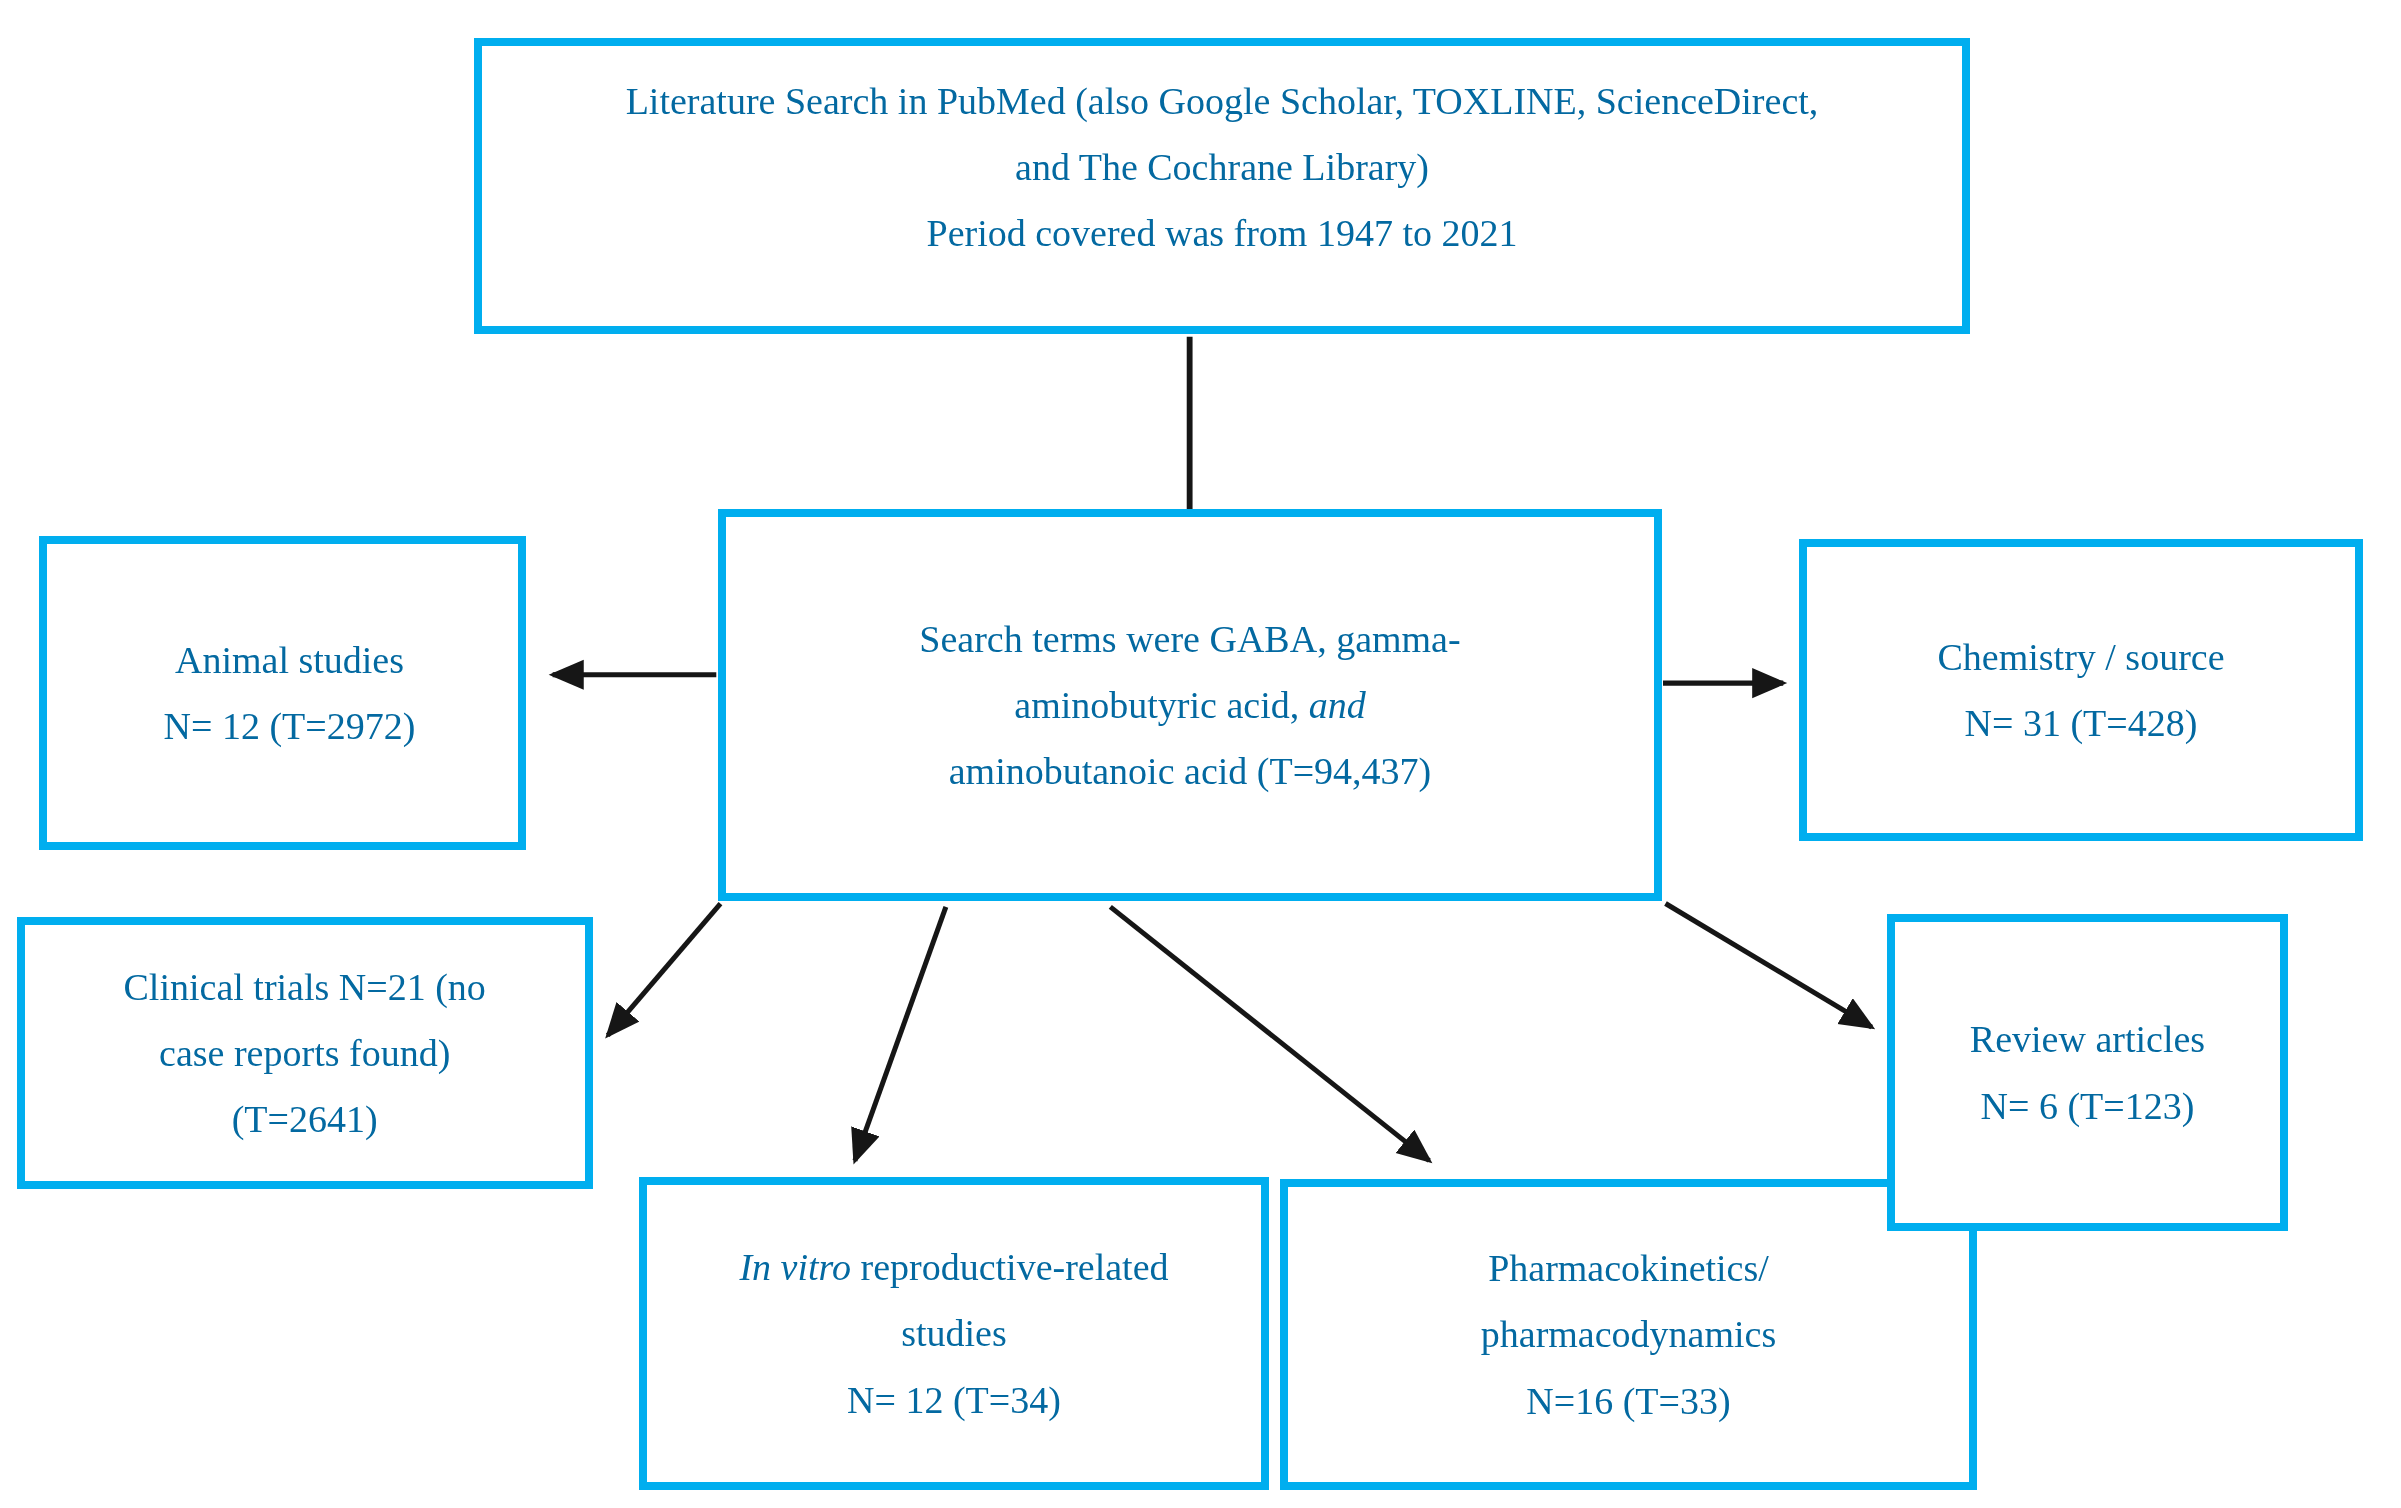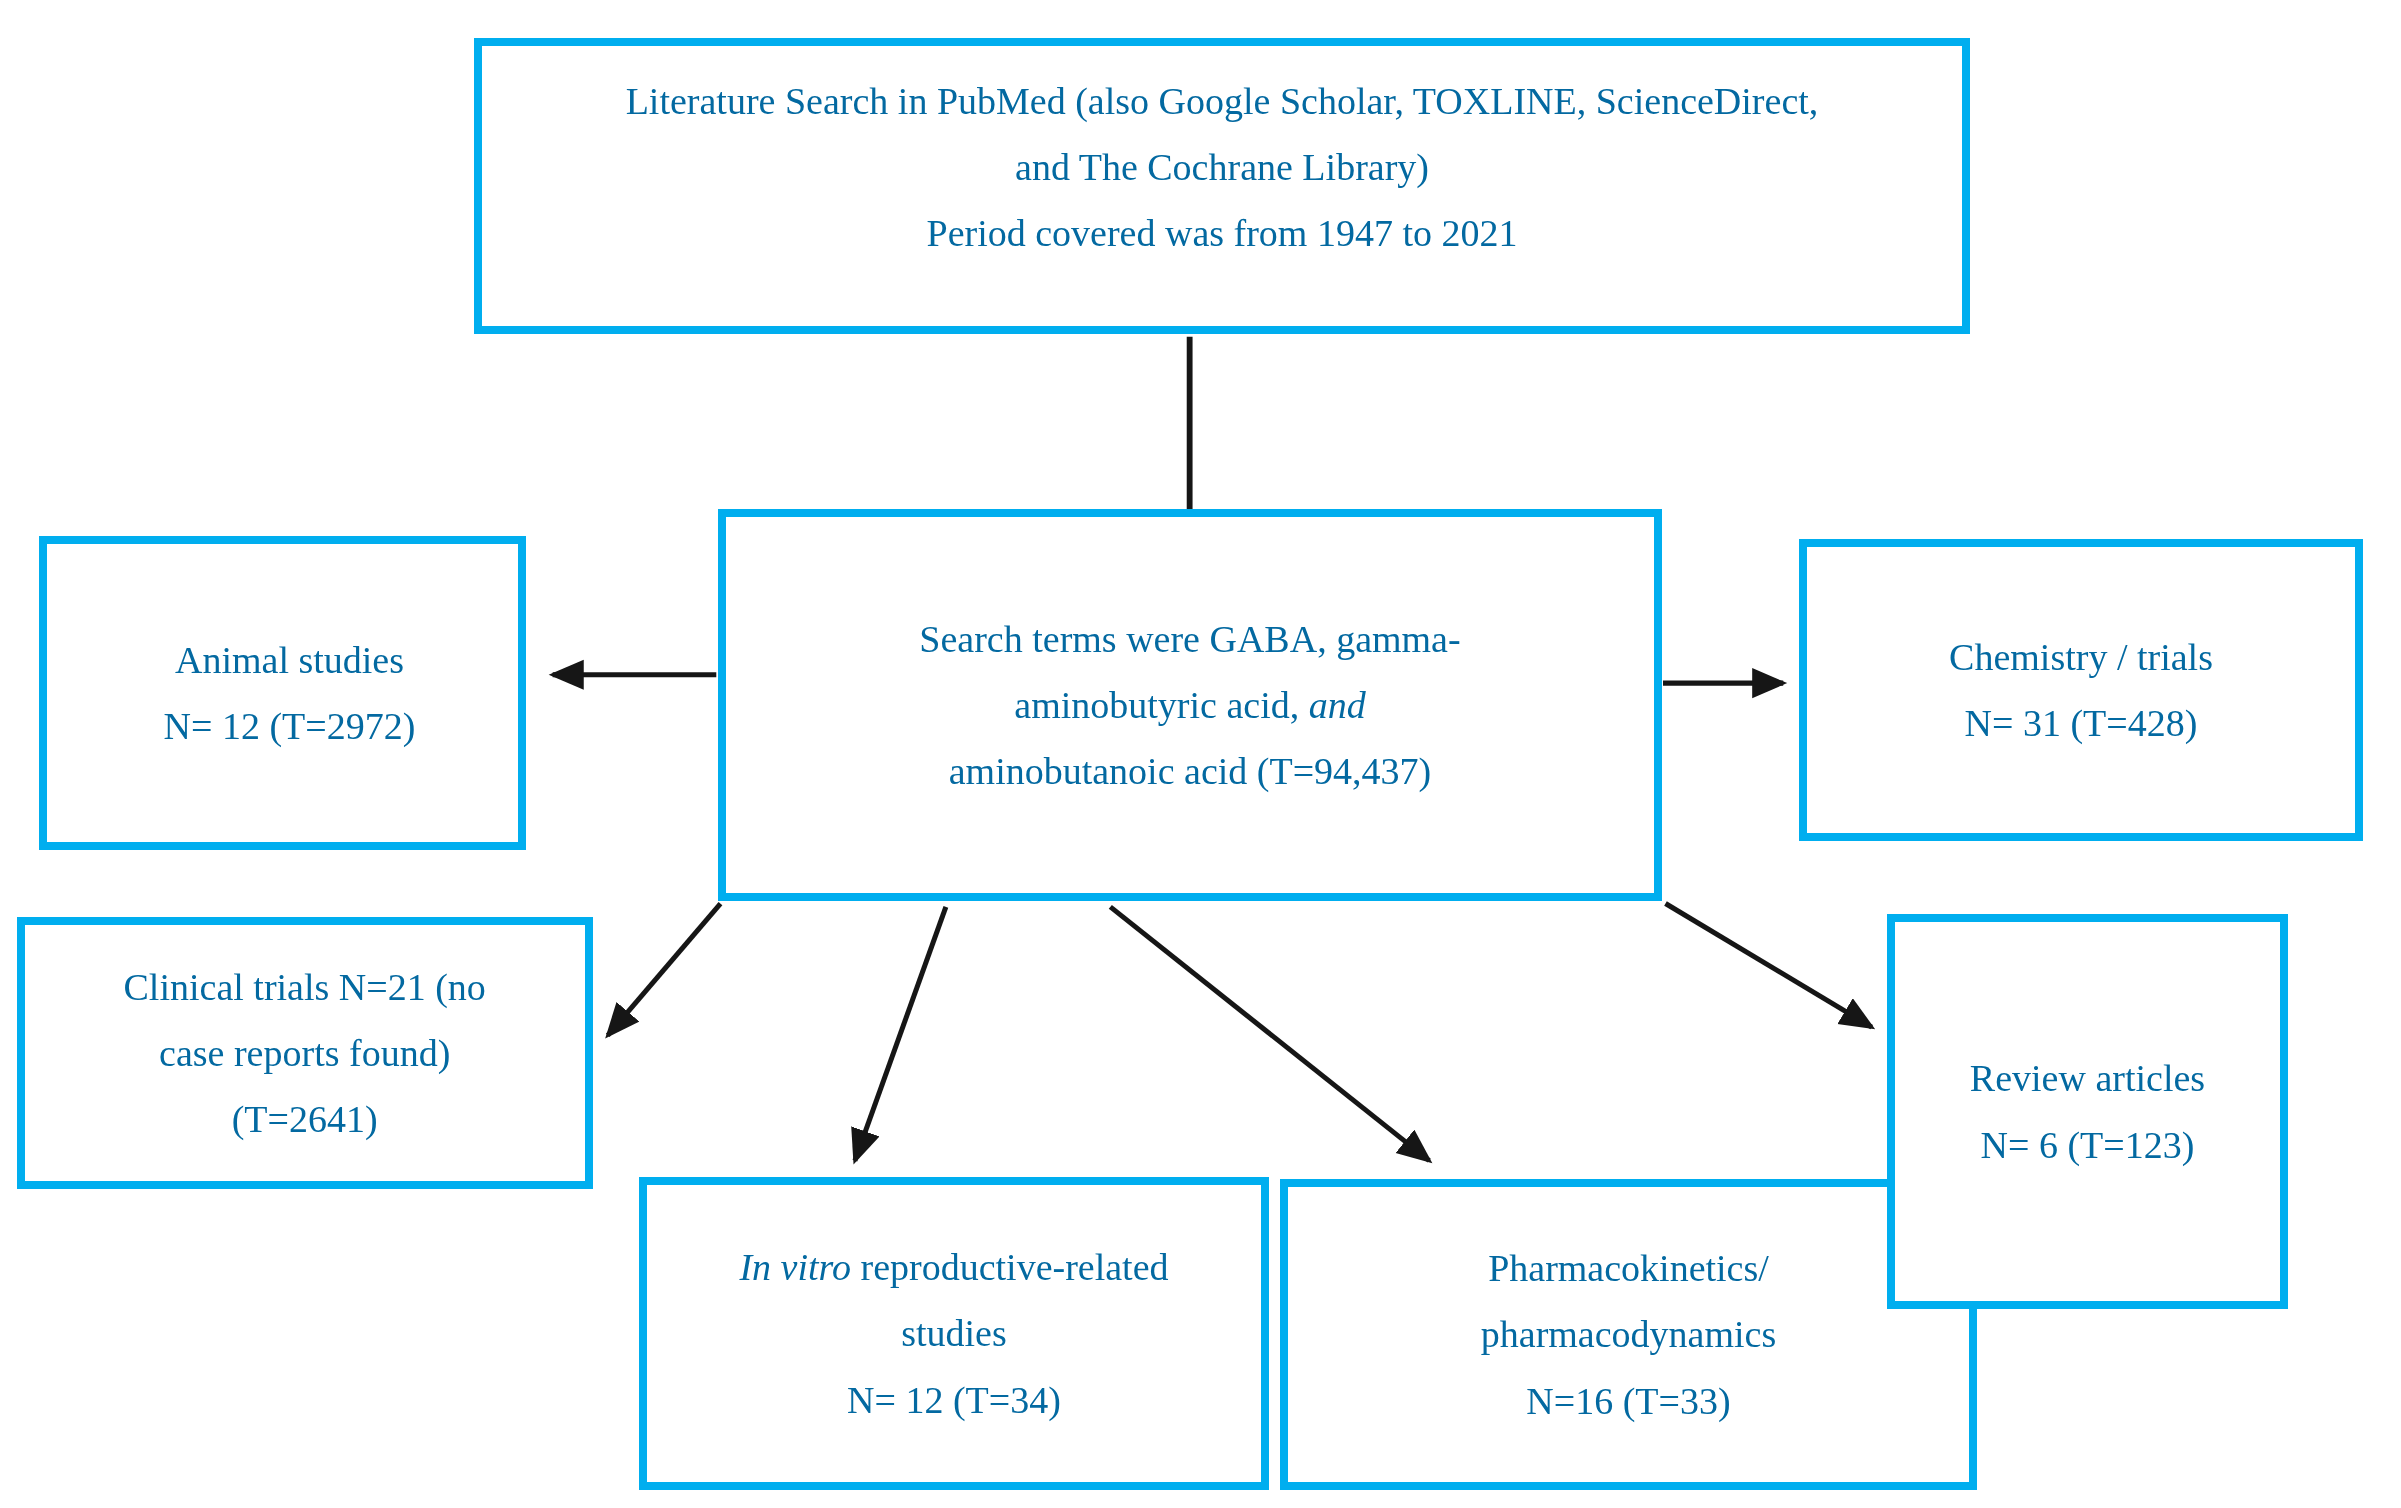--- a/index.html
+++ b/index.html
@@ -28,21 +28,21 @@
   .box .line { display: block; white-space: pre; }
   .italic { font-style: italic; margin-top: 39px; }
   
   #box-literature   { left: 474px;  top: 38px;   width: 1496px; height: 296px; justify-content: flex-start; padding-top: 22px; }
   #box-search-terms { left: 718px;  top: 509px;  width: 944px; height: 392px; }
   #box-animal       { left: 39px;   top: 536px;  width: 487px;  height: 314px; padding-left: 14px; }
   #box-chemistry    { left: 1799px; top: 539px;  width: 564px;  height: 302px; }
   #box-clinical     { left: 16.7px;   top: 917px; width: 576px;  height: 272px; }
   #box-invitro      { left: 639px;  top: 1177px; width: 630px;  height: 313px; }
   #box-pharma       { left: 1280px; top: 1179px; width: 697px;  height: 311px; }
-  #box-review       { left: 1887px; top: 914px; width: 401px;  height: 395px; }
+  #box-review       { left: 1887px; top: 914px; width: 401px;  height: 317px; }
   svg.connectors {
     position: absolute;
     left: 0; top: 0;
     width: 2401px; height: 1509px;
     pointer-events: none;
   }
   svg.connectors line { stroke: #161616; stroke-width: 6; }
   svg.connectors line.plain { stroke-width: 7; }
 </style>
 </head>
@@ -76,21 +76,21 @@
     <span class="line"><span>aminobutyric acid, </span><span class="italic">and</span></span>
     <span class="line">aminobutanoic acid (T=94,437)</span>
   </div>
 
   <div class="box" id="box-animal">
     <span class="line">Animal studies</span>
     <span class="line">N= 12 (T=2972)</span>
   </div>
 
   <div class="box" id="box-chemistry">
-    <span class="line">Chemistry / trials</span>
+    <span class="line">Chemistry / source</span>
     <span class="line">N= 31 (T=428)</span>
   </div>
 
   <div class="box" id="box-clinical">
     <span class="line">Clinical trials N=21 (no</span>
     <span class="line">case reports found)</span>
     <span class="line">(T=2641)</span>
   </div>
 
   <div class="box" id="box-invitro">

